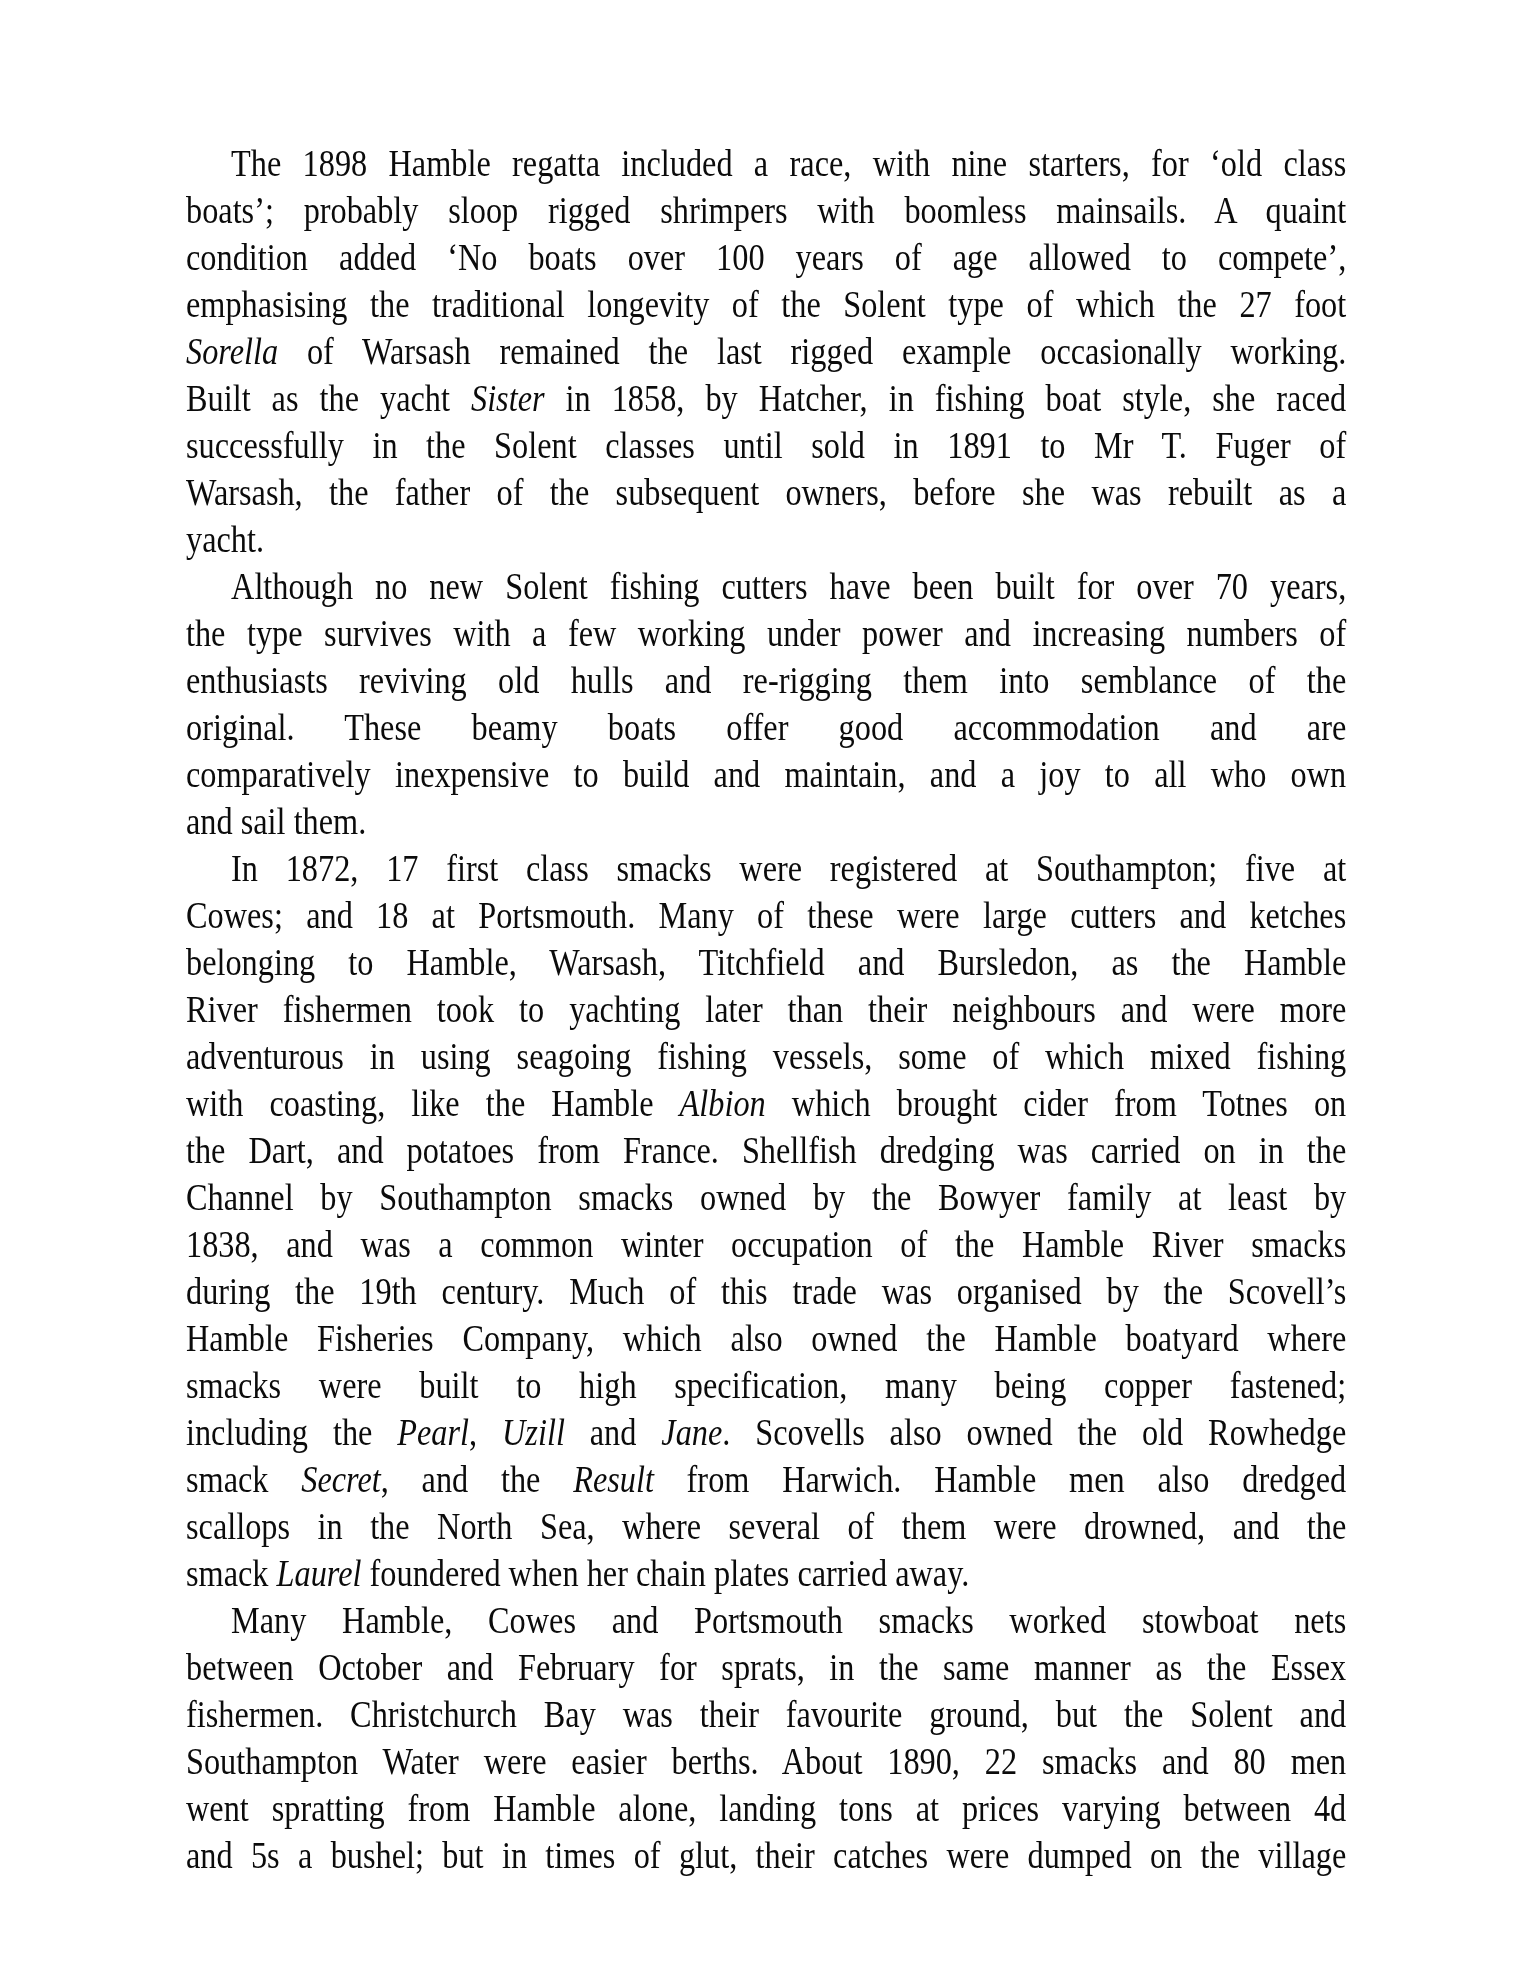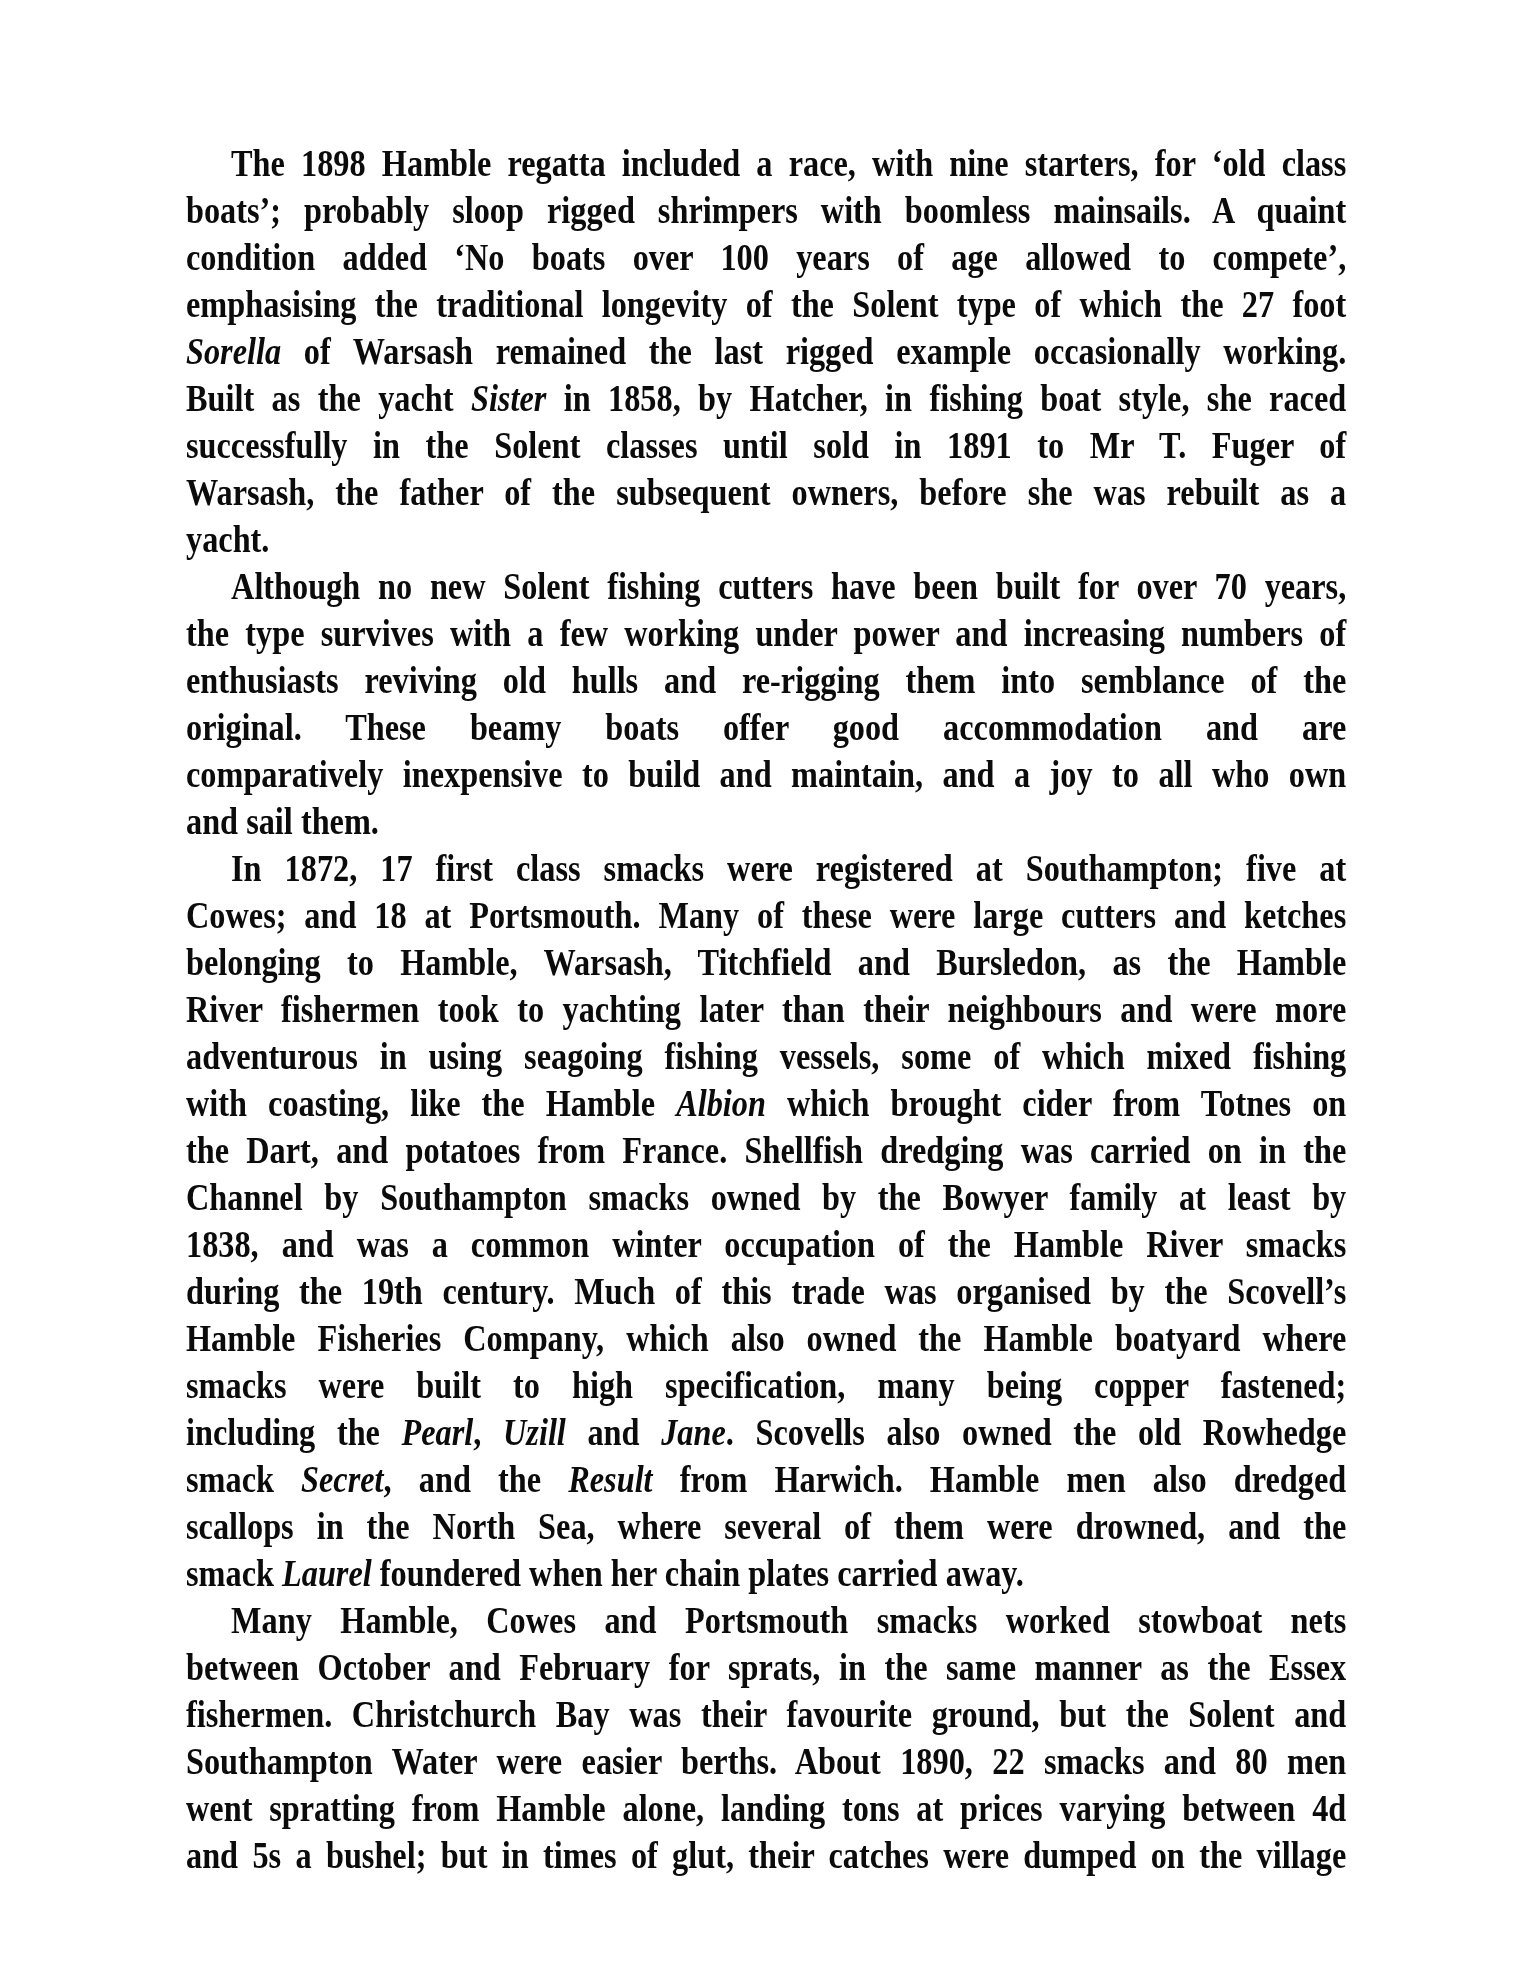--- a/index.html
+++ b/index.html
@@ -6,21 +6,20 @@
     margin: 0;
     padding: 0;
     background: #ffffff;
   }
   .page {
     position: relative;
     width: 1530px;
     height: 1980px;
     background: #ffffff;
     overflow: hidden;
-    font-weight: bold;
   }
   .text-block {
     position: absolute;
     left: 186px;
     top: 140px;
     width: 1365px;
     transform: scaleX(0.85);
     transform-origin: left top;
     font-family: "Liberation Serif", "DejaVu Serif", serif;
     font-size: 38px;

